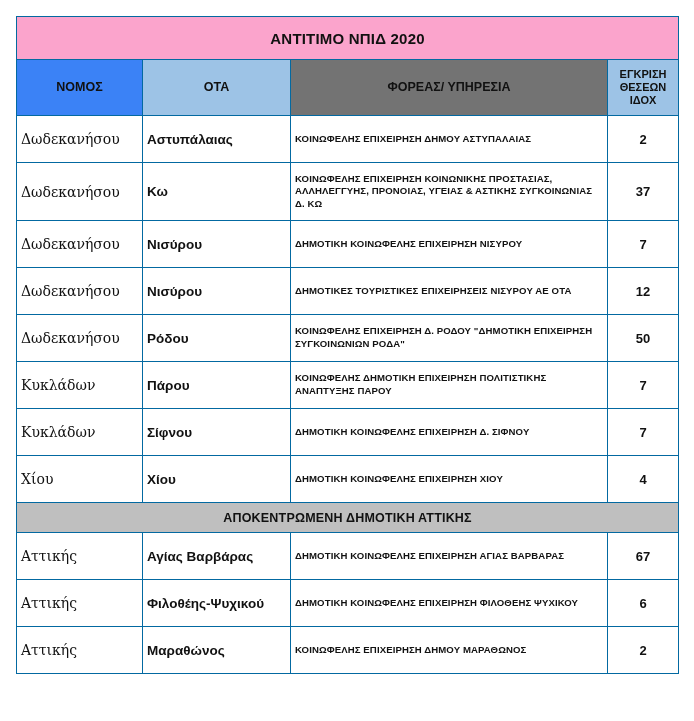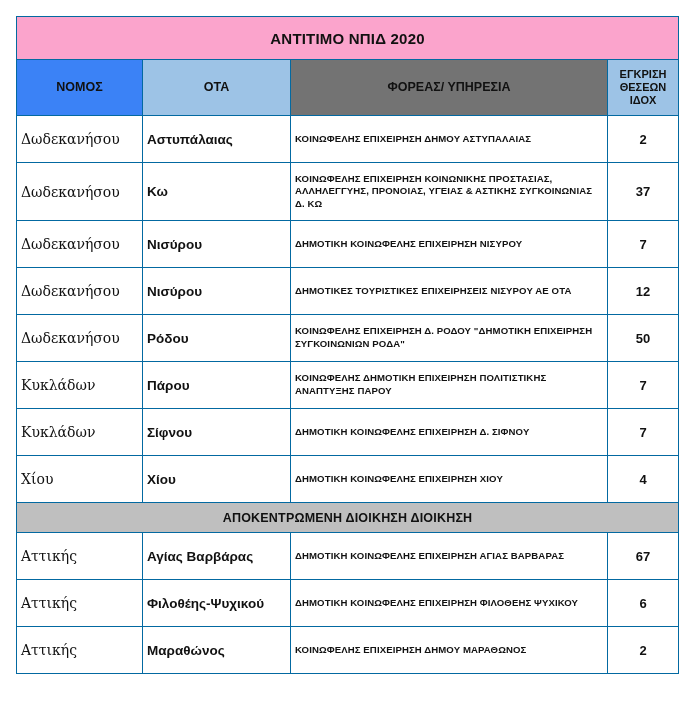--- a/index.html
+++ b/index.html
@@ -164,21 +164,21 @@
           <td class="foreas">ΔΗΜΟΤΙΚΗ ΚΟΙΝΩΦΕΛΗΣ ΕΠΙΧΕΙΡΗΣΗ Δ. ΣΙΦΝΟΥ</td>
           <td class="egkrisi">7</td>
         </tr>
         <tr class="r1">
           <td class="nomos">Χίου</td>
           <td class="ota">Χίου</td>
           <td class="foreas">ΔΗΜΟΤΙΚΗ ΚΟΙΝΩΦΕΛΗΣ ΕΠΙΧΕΙΡΗΣΗ ΧΙΟΥ</td>
           <td class="egkrisi">4</td>
         </tr>
         <tr>
-          <td class="section-cell" colspan="4" style="background:#BFBFBF;">ΑΠΟΚΕΝΤΡΩΜΕΝΗ ΔΙΟΙΚΗΣΗ ΔΙΟΙΚΗΣΗ</td>
+          <td class="section-cell" colspan="4" style="background:#BFBFBF;">ΑΠΟΚΕΝΤΡΩΜΕΝΗ ΔΗΜΟΤΙΚΗ ΑΤΤΙΚΗΣ</td>
         </tr>
         <tr class="r1">
           <td class="nomos">Αττικής</td>
           <td class="ota">Αγίας Βαρβάρας</td>
           <td class="foreas">ΔΗΜΟΤΙΚΗ ΚΟΙΝΩΦΕΛΗΣ ΕΠΙΧΕΙΡΗΣΗ ΑΓΙΑΣ ΒΑΡΒΑΡΑΣ</td>
           <td class="egkrisi">67</td>
         </tr>
         <tr class="r2">
           <td class="nomos">Αττικής</td>
           <td class="ota">Φιλοθέης-Ψυχικού</td>

